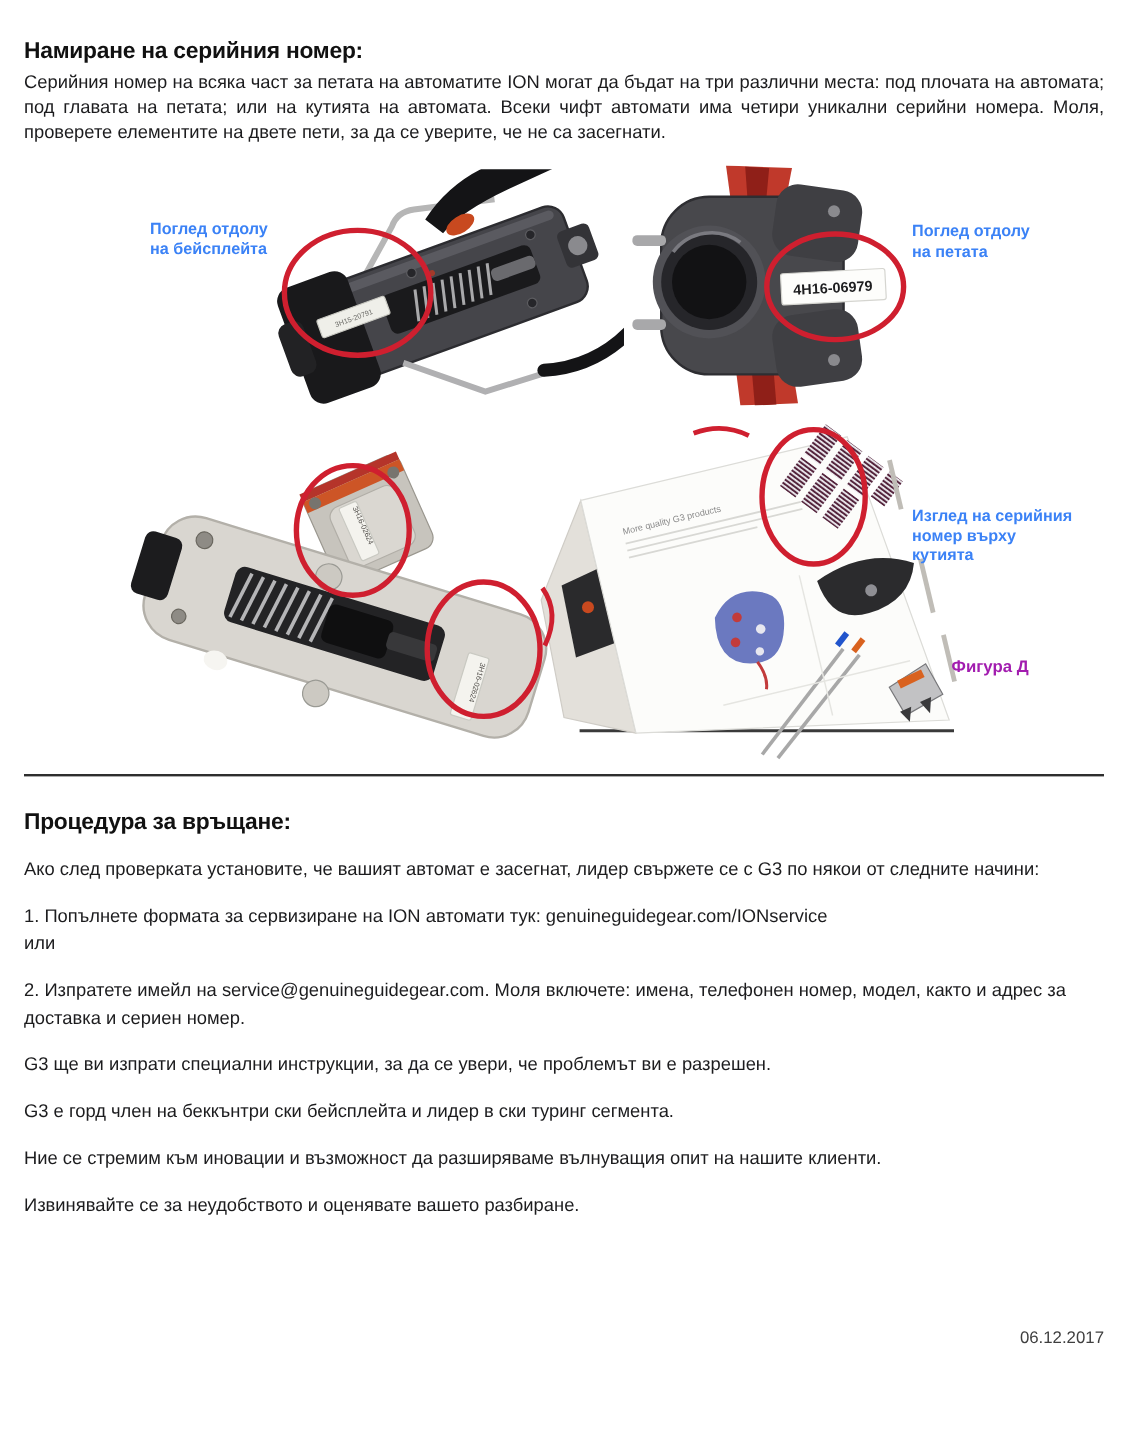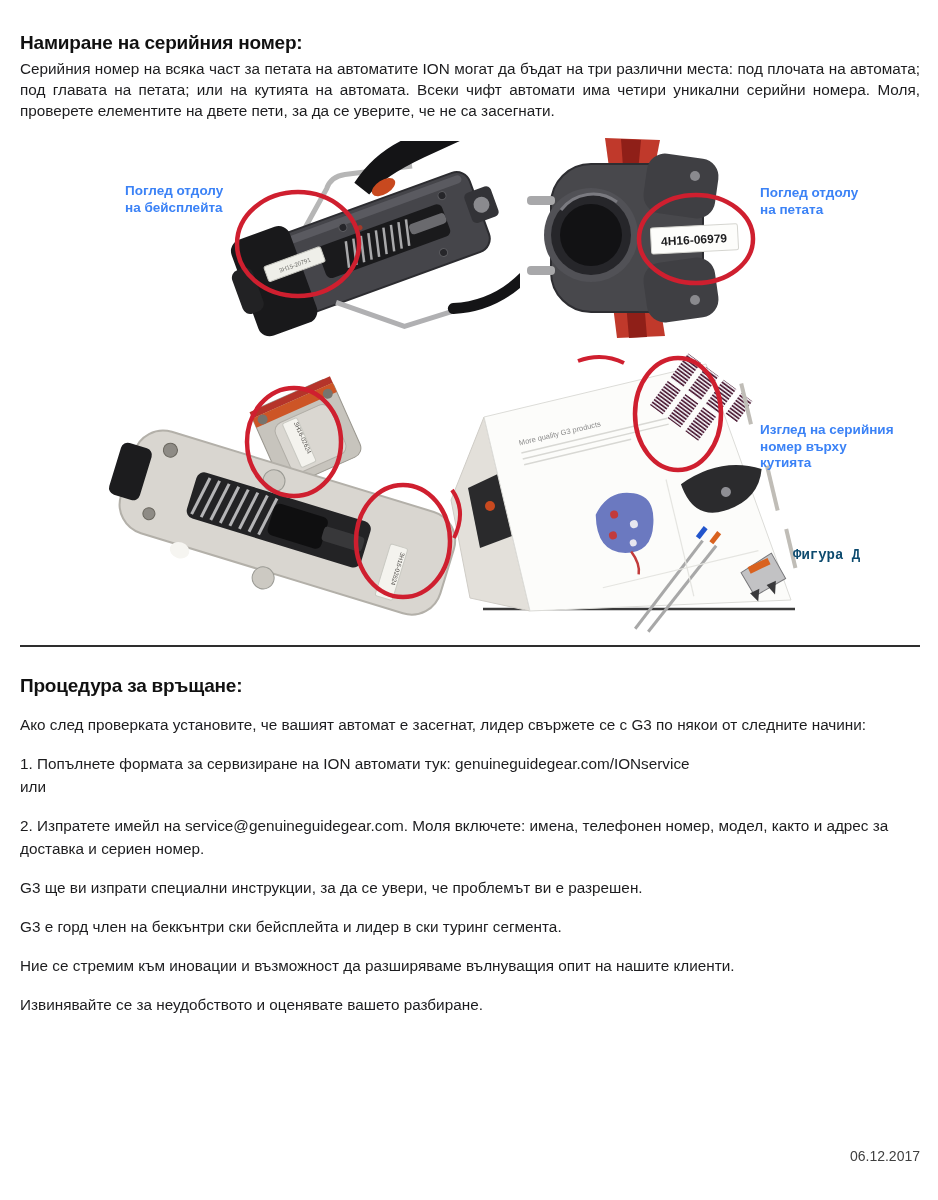--- a/index.html
+++ b/index.html
@@ -10,26 +10,26 @@
   }
   .content{padding:8px 18px 0 20px;margin-top:24px;}
   h1,h2{font-size:19px;font-weight:bold;color:#111;margin:0;letter-spacing:-0.2px;}
   .lead{font-size:15.3px;line-height:21px;text-align:justify;margin:4px 0 0 0;color:#1c1c1e;}
   .figure-area{position:relative;height:500px;margin-top:4px;}
   .fig-label{
     position:absolute;font-weight:bold;font-size:13.5px;line-height:16.5px;
     color:#3b82f6;white-space:pre-line;
   }
   .fig-label.centered{text-align:center;}
-  .fig-caption{position:absolute;font-weight:bold;font-size:14px;color:#0c4a6e;font-family:Liberation Mono, monospace;}
+  .fig-caption{position:absolute;font-weight:bold;font-size:14px;color:#a21caf;}
   .fig{position:absolute;}
   .divider{border:none;border-top:2px solid #2e2e2e;margin:20px 0 0 0;}
   .sec2 h2{margin-top:28px;}
   .sec2 p{font-size:15.3px;line-height:23px;margin:16px 0 0 0;white-space:pre-line;}
-  .date{position:absolute;top:1148px;right:18px;font-size:14px;color:#3f3f3f;}
+  .date{position:absolute;top:1106px;right:18px;font-size:14px;color:#3f3f3f;}
   svg{display:block;}
 </style>
 </head>
 <body>
 
 <div class="content">
 
   <h1>Намиране на серийния номер:</h1>
   <p class="lead">Серийния номер на всяка част за петата на автоматите ION могат да бъдат на три различни места: под плочата на автомата; под главата на петата; или на кутията на автомата. Всеки чифт автомати има четири уникални серийни номера. Моля, проверете елементите на двете пети, за да се уверите, че не са засегнати.</p>
 

